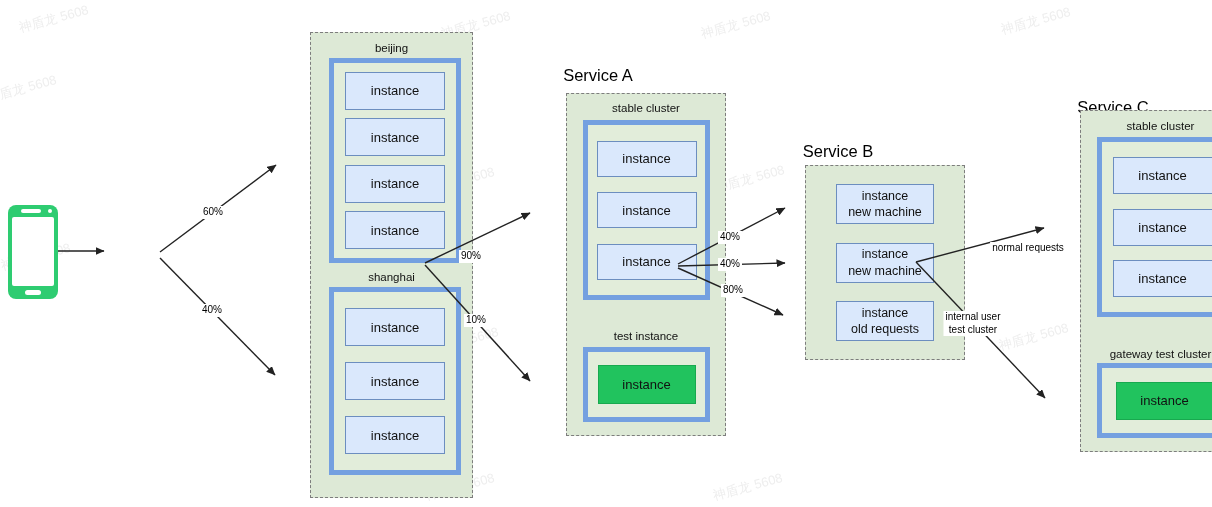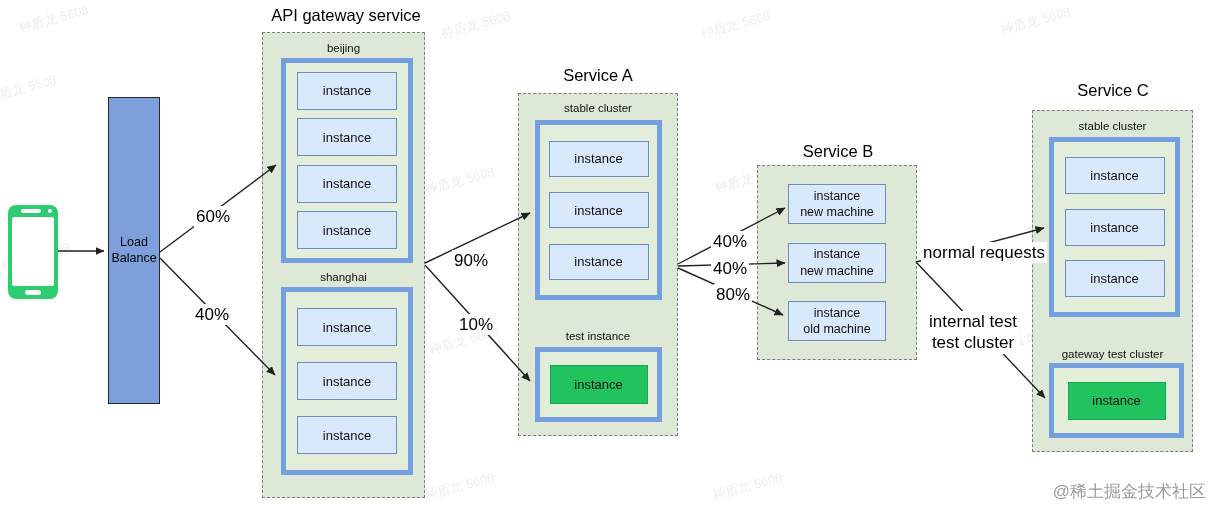--- a/index.html
+++ b/index.html
@@ -1,30 +1,30 @@
 <!DOCTYPE html>
 <html><head>
 <meta charset="utf-8">
 <style>
   html,body{margin:0;padding:0;background:#fff;}
   #canvas{position:relative;width:1212px;height:507px;background:#ffffff;overflow:hidden;
           font-family:"Liberation Sans","DejaVu Sans",sans-serif;color:#1a1a1a;}
   
-  .container{position:absolute;background:#dde9d6;border:1.4px dashed #7d7d7d;box-sizing:border-box;}
+  .container{position:absolute;background:#dde9d6;border:1.4px dashed #7d7d7d;box-sizing:border-box;margin-left:48px;}
   
   .cluster{position:absolute;border:5px solid #74a0e0;background:#e2edda;box-sizing:border-box;
            display:flex;flex-direction:column;justify-content:space-evenly;align-items:center;}
   
   .inst{width:100px;height:37px;background:#dae8fc;border:1px solid #6c8ebf;box-sizing:border-box;
         display:flex;align-items:center;justify-content:center;font-size:13px;color:#111;}
   .inst.green{background:#21c35e;border:1px solid #18a94f;}
   .inst.twoline{width:98px;height:40px;flex-direction:column;line-height:1.3;font-size:12.5px;}
   .svc-title{position:absolute;font-size:16.5px;color:#000;text-align:center;white-space:nowrap;transform:translateX(-50%);}
   .cluster-label{font-size:11.5px;color:#111;text-align:center;width:100%;position:absolute;}
-  .edge-label{position:absolute;font-size:17px;color:#000;background:#fff;padding:0 2px;
+  .edge-label{position:absolute;font-size:10px;color:#000;background:#fff;padding:0 2px;
               text-align:center;white-space:nowrap;transform:translateX(-50%);line-height:1.25;}
   .wm{position:absolute;font-size:13px;color:#eeeeee;transform:rotate(-15deg);white-space:nowrap;pointer-events:none;}
   .credit{position:absolute;right:6px;top:480px;font-size:17px;color:#9b9b9b;}
   
   #lb{position:absolute;left:108px;top:97px;width:52px;height:307px;background:#7d9fdb;border:1.5px solid #23272e;
       box-sizing:border-box;display:flex;align-items:center;justify-content:center;text-align:center;
       font-size:12.5px;color:#000;line-height:1.25;}
   
   #phone{position:absolute;left:8px;top:205px;width:50px;height:94px;background:#2ecc71;border-radius:8px;}
   #phone .screen{position:absolute;left:4px;right:4px;top:12px;bottom:13px;background:#fff;border-radius:2px;}
@@ -51,25 +51,21 @@
   <span class="wm" style="left:424px;top:478px">神盾龙 5608</span>
   <span class="wm" style="left:712px;top:478px">神盾龙 5608</span>
 
   <div id="phone">
     <div class="speaker"></div>
     <div class="cam"></div>
     <div class="screen"></div>
     <div class="home"></div>
   </div>
 
-  <div id="lb">
-    <span>Load Balance</span>
-  </div>
 
-  <div class="svc-title" style="left:346px;top:6px">API gateway service</div>
   <div class="container" style="left:262px;top:32px;width:163px;height:466px">
     <div class="cluster-label" style="top:9px">beijing</div>
     <div class="cluster" style="left:18px;top:25px;width:132px;height:205px">
       <div class="inst" style="height:38px">instance</div>
       <div class="inst" style="height:38px">instance</div>
       <div class="inst" style="height:38px">instance</div>
       <div class="inst" style="height:38px">instance</div>
     </div>
     <div class="cluster-label" style="top:238px">shanghai</div>
     <div class="cluster" style="left:18px;top:254px;width:132px;height:188px">
@@ -98,25 +94,25 @@
     <div class="inst twoline">
       <span>instance</span>
       <span>new machine</span>
     </div>
     <div class="inst twoline">
       <span>instance</span>
       <span>new machine</span>
     </div>
     <div class="inst twoline">
       <span>instance</span>
-      <span>old machine</span>
+      <span>old requests</span>
     </div>
   </div>
 
-  <div class="svc-title" style="left:1113px;top:81px">Service C</div>
+  <div class="svc-title" style="left:1113px;top:98px">Service C</div>
   <div class="container" style="left:1032px;top:110px;width:161px;height:342px">
     <div class="cluster-label" style="top:9px">stable cluster</div>
     <div class="cluster" style="left:16px;top:26px;width:131px;height:180px">
       <div class="inst" style="height:37px">instance</div>
       <div class="inst" style="height:37px">instance</div>
       <div class="inst" style="height:37px">instance</div>
     </div>
     <div class="cluster-label" style="top:237px">gateway test cluster</div>
     <div class="cluster" style="left:16px;top:252px;width:135px;height:75px">
       <div class="inst green" style="width:98px;height:38px">instance</div>
@@ -141,20 +137,19 @@
     <line x1="916" y1="262" x2="1045" y2="398" stroke="#222" stroke-width="1.4" marker-end="url(#arw)"></line>
   </svg>
 
   <div class="edge-label" style="left:213px;top:206px">60%</div>
   <div class="edge-label" style="left:212px;top:304px">40%</div>
   <div class="edge-label" style="left:471px;top:250px">90%</div>
   <div class="edge-label" style="left:476px;top:314px">10%</div>
   <div class="edge-label" style="left:730px;top:231px">40%</div>
   <div class="edge-label" style="left:730px;top:258px">40%</div>
   <div class="edge-label" style="left:733px;top:284px">80%</div>
-  <div class="edge-label" style="left:984px;top:242px">normal requests</div>
+  <div class="edge-label" style="left:1028px;top:242px">normal requests</div>
   <div class="edge-label" style="left:973px;top:311px">
-    <span>internal test</span><br>
+    <span>internal user</span><br>
     <span>test cluster</span>
   </div>
 
-  <div class="credit">@稀土掘金技术社区</div>
 </div>
 
 </body></html>

